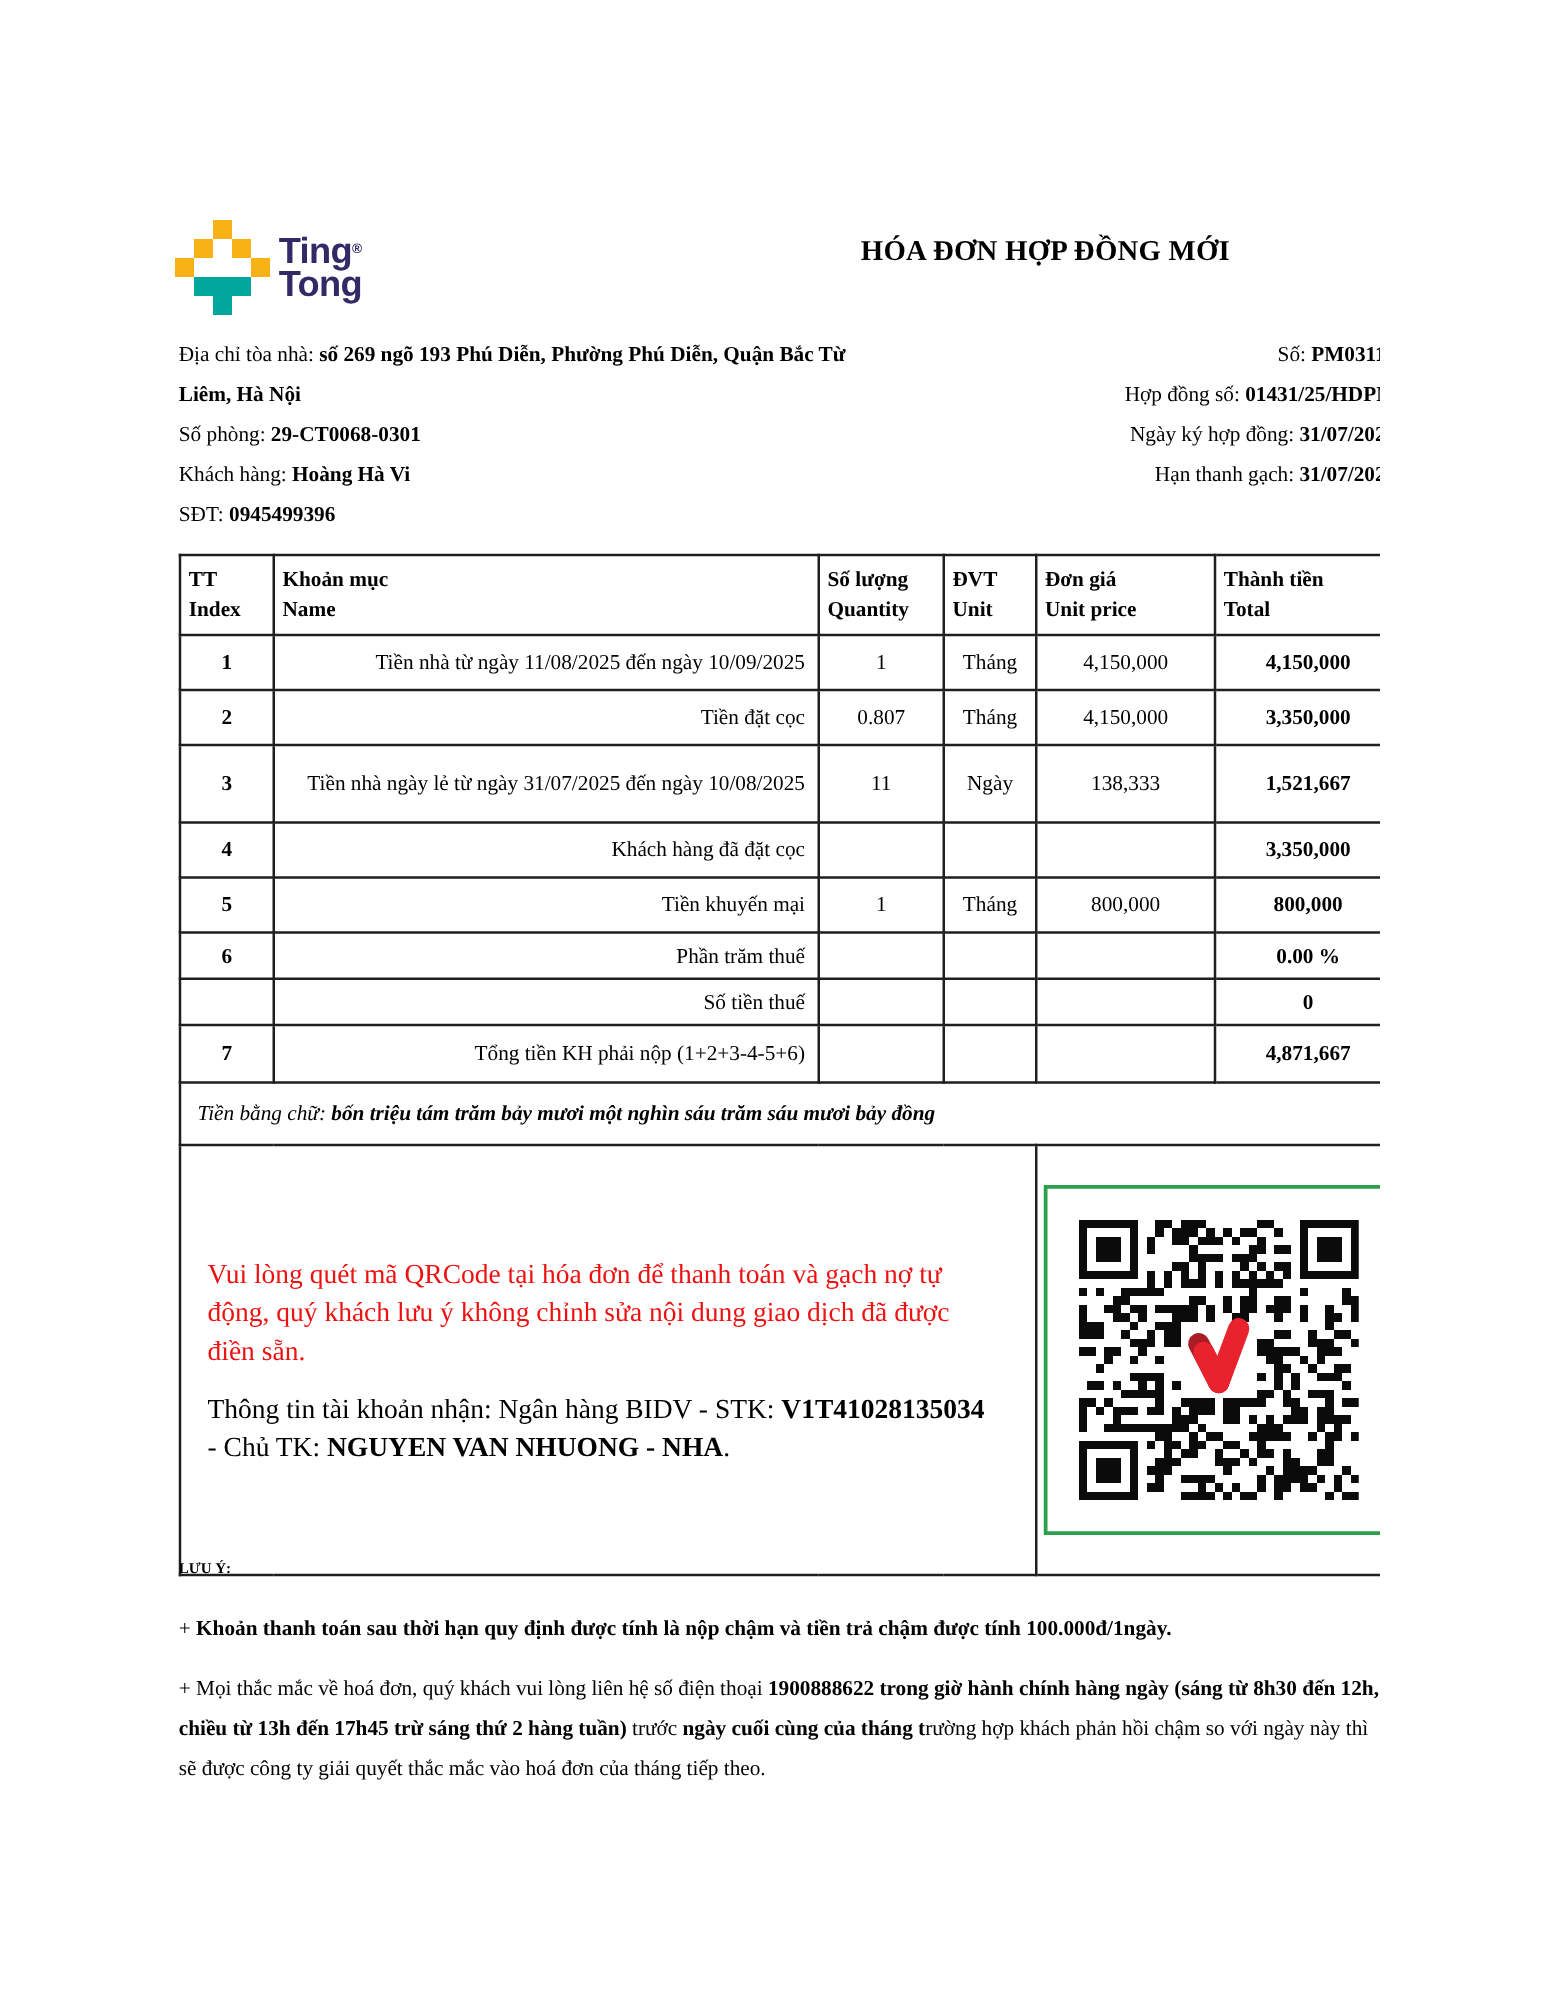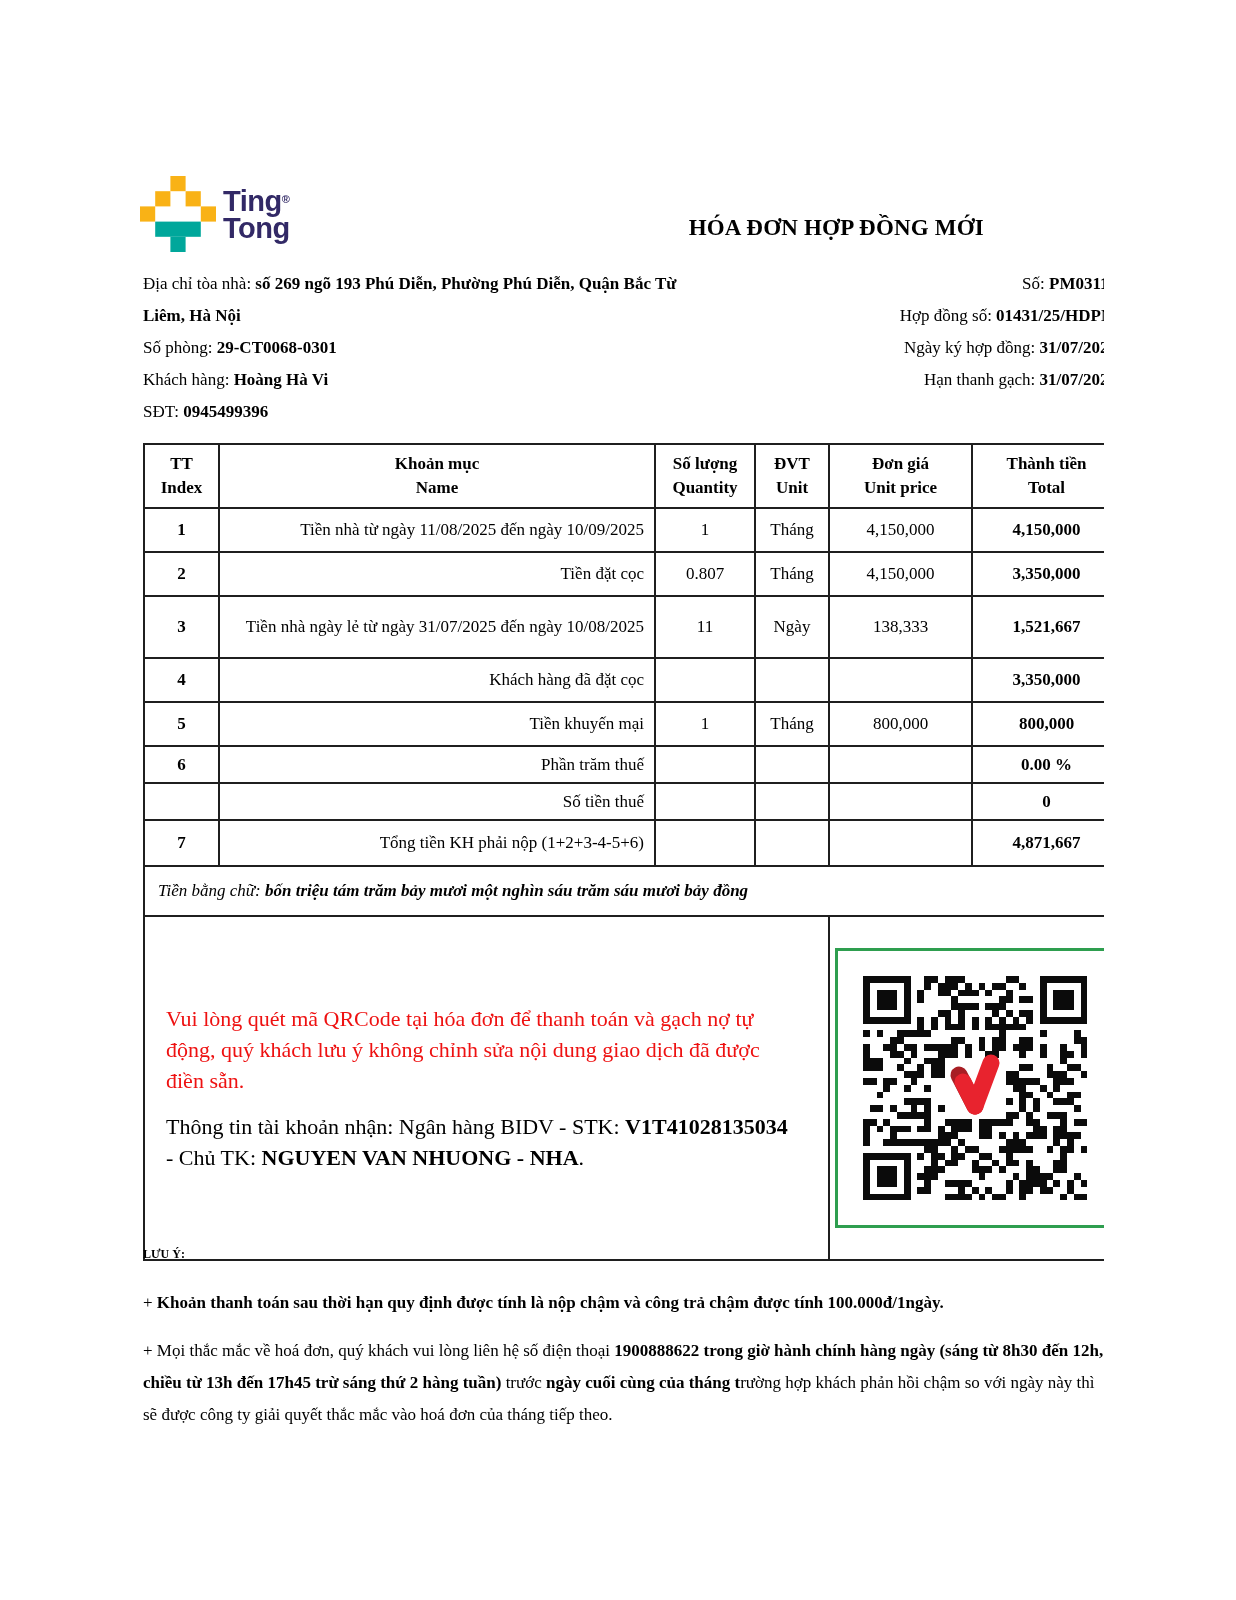--- a/index.html
+++ b/index.html
@@ -16,33 +16,33 @@
   .logo{position:absolute;left:140px;top:176px;display:flex;align-items:flex-start;gap:7px;}
   .logo-icon{width:76px;height:76px;display:block;}
   .logo-icon .y{fill:var(--logo_yellow);}
   .logo-icon .t{fill:var(--logo_teal);}
   .logo-text{
     font-family:"Liberation Sans",sans-serif;font-weight:bold;font-size:29px;
     line-height:27px;color:var(--logo_navy);letter-spacing:-0.5px;padding-top:10px;
   }
   .reg{font-size:11px;vertical-align:8px;}
   .doc-title{
-    position:absolute;top:188px;right:120px;font-size:23px;font-weight:bold;letter-spacing:0.2px;margin-top:27px;
+    position:absolute;top:188px;right:120px;font-size:23px;font-weight:bold;letter-spacing:0.2px;
   }
   
   .info{position:absolute;left:143px;top:268px;width:974px;display:flex;justify-content:space-between;gap:13px;}
   .info p{margin:0;font-size:17px;line-height:32px;}
   .info-left{width:548px;}
   .info-right{text-align:right;flex:1;}
   .info b{font-weight:bold;}
   
   .tbl-wrap{position:absolute;left:143px;top:443px;width:977px;}
   table{border-collapse:collapse;width:100%;table-layout:fixed;}
   th,td{border:2px solid var(--line);font-size:17px;vertical-align:middle;padding:2px 6px;word-wrap:break-word;}
-  th{font-weight:bold;height:58px;line-height:24px;text-align:center;}
+  th{font-weight:bold;height:58px;line-height:24px;text-align:left;}
   td.c-center{text-align:center;}
   td.c-name{text-align:right;padding-left:13px;padding-right:10px;line-height:24px;}
   .bold{font-weight:bold;}
   td.words-cell{height:44px;text-align:left;padding-left:13px;font-style:italic;}
   td.qr-text-cell{height:322px;text-align:left;vertical-align:middle;padding:10px 34px 10px 21px;}
   td.qr-text-cell p{margin:0;line-height:31px;font-size:22px;}
   p.qr-red{color:var(--text_red);margin-bottom:15px !important;}
   td.qr-cell{text-align:center;vertical-align:middle;padding:0;}
   .qr-frame{display:inline-block;border:3px solid var(--qr_green);padding:25px;background:#fff;line-height:0;}
   
@@ -654,17 +654,17 @@
                     <path d="M100 106 L112 130" stroke="#E8232E" stroke-width="17"></path>
                   </g>
                 </svg></div></td>
           </tr>
         </tbody>
     </table>
   </div>
 
   <div class="notes" id="notes">
       <p class="heading">LƯU Ý:</p>
-      <p><span>+ </span><b>Khoản thanh toán sau thời hạn quy định được tính là nộp chậm và công trả chậm được tính 100.000đ/1ngày.</b></p>
+      <p><span>+ </span><b>Khoản thanh toán sau thời hạn quy định được tính là nộp chậm và tiền trả chậm được tính 100.000đ/1ngày.</b></p>
       <p><span>+ Mọi thắc mắc về hoá đơn, quý khách vui lòng liên hệ số điện thoại </span><b>1900888622 trong giờ hành chính hàng ngày (sáng từ 8h30 đến 12h, chiều từ 13h đến 17h45 trừ sáng thứ 2 hàng tuần)</b><span> trước </span><b>ngày cuối cùng của tháng t</b><span>rường hợp khách phản hồi chậm so với ngày này thì sẽ được công ty giải quyết thắc mắc vào hoá đơn của tháng tiếp theo.</span></p>
     </div>
 
 </div>
 
 </body></html>

